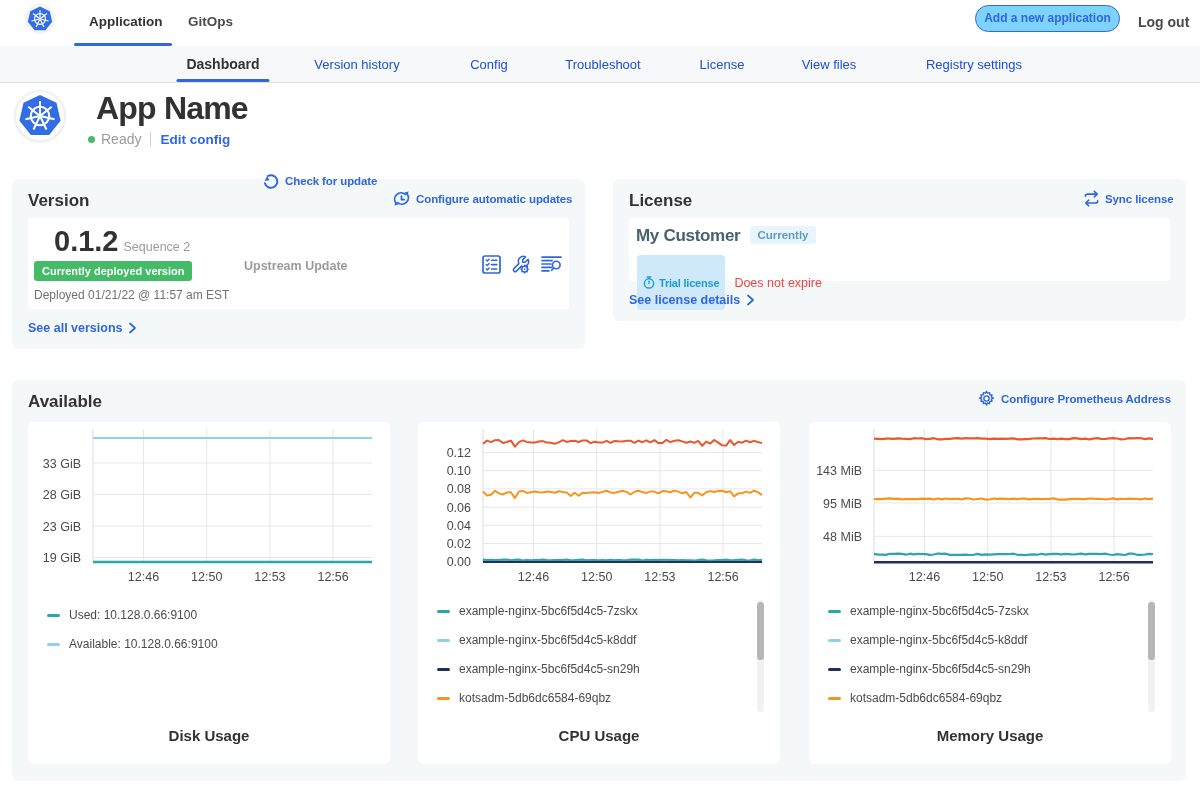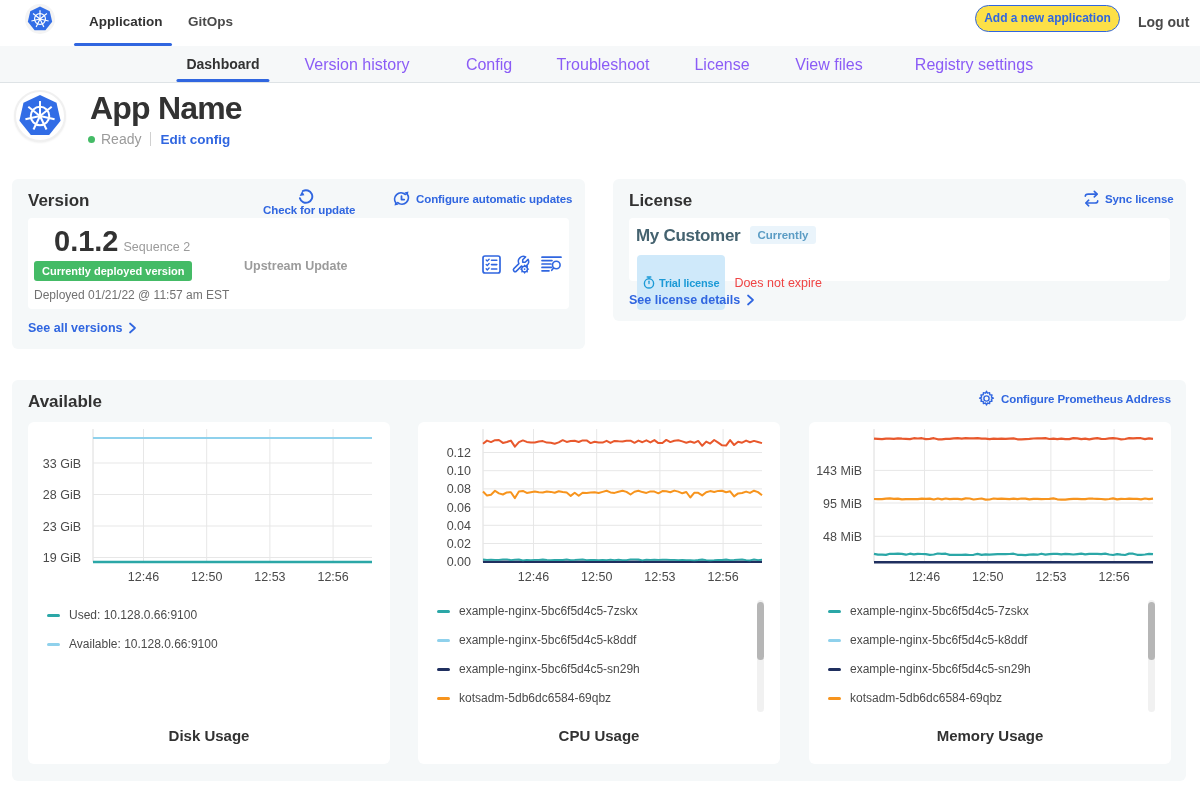--- a/index.html
+++ b/index.html
@@ -6,30 +6,30 @@
 body { font-family:"Liberation Sans", sans-serif; background:#fff; }
 #page { position:relative; width:1200px; height:796px; overflow:hidden; background:#fff; }
 .abs { position:absolute; }
 
 .topbar { position:absolute; left:0; top:0; width:1200px; height:46px; background:#fff; }
 .logo-circle { position:absolute; left:25px; top:4px; width:30px; height:30px; border-radius:50%; background:#f4f4f4; display:flex; align-items:center; justify-content:center; }
 .toptab { position:absolute; top:0; height:46px; line-height:44px; font-size:13.5px; font-weight:700; color:#323232; }
 .toptab.inactive { color:#4a4a4a; }
 .top-underline { position:absolute; left:74px; top:43px; width:98px; height:3px; background:#3066e0; border-radius:2px; }
 
-.addapp { position:absolute; left:975px; top:5px; width:145px; height:27px; border:1px solid #3066e0; border-radius:14px; color:#3066e0; font-size:12px; font-weight:700; text-align:center; line-height:25px; background:#fde047; }
+.addapp { position:absolute; left:975px; top:5px; width:145px; height:27px; border:1px solid #3066e0; border-radius:14px; color:#3066e0; font-size:12px; font-weight:700; text-align:center; line-height:25px; background:#7dd3fc; }
 .logout { position:absolute; left:1138px; top:14px; font-size:14px; font-weight:700; color:#4a4a4a; }
 
 .subnav { position:absolute; left:0; top:46px; width:1200px; height:37px; background:#f6f8f9; border-bottom:1px solid #dee3e6; }
-.subtab { position:absolute; top:0; height:36px; line-height:37px; font-size:16px; color:#8b5cf6; transform:translateX(-50%); white-space:nowrap; }
+.subtab { position:absolute; top:0; height:36px; line-height:37px; font-size:13px; color:#1d4ed8; transform:translateX(-50%); white-space:nowrap; }
 .subtab.active { color:#323232; font-weight:700; font-size:14px; }
 .subtab.active::after { content:""; position:absolute; left:-10px; right:-10px; bottom:0; height:3px; background:#3066e0; border-radius:2px; }
 
 .apphead-circle { position:absolute; left:14px; top:90px; width:52px; height:52px; border-radius:50%; background:#fff; border:2px solid #f0f0f0; display:flex; align-items:center; justify-content:center; box-shadow:0 1px 2px rgba(0,0,0,.06); }
-.appname { position:absolute; left:90px; top:90px; font-size:32px; font-weight:700; color:#323232; letter-spacing:-0.8px; }
+.appname { position:absolute; left:96px; top:90px; font-size:32px; font-weight:700; color:#323232; letter-spacing:-0.8px; }
 .ready-row { position:absolute; left:88px; top:132px; height:14px; display:flex; align-items:center; font-size:14px; color:#9b9b9b; }
 .ready-dot { width:7px; height:7px; border-radius:50%; background:#44bb66; margin-right:6px; }
 .ready-sep { width:1px; height:14px; background:#d0d0d0; margin:0 9px; }
 .editcfg { color:#3066e0; font-weight:700; font-size:13.5px; }
 
 .card { position:absolute; background:#f5f8f9; border-radius:6px; }
 .card-title { position:absolute; font-size:17px; font-weight:700; color:#323232; }
 .whitebox { position:absolute; background:#fff; border-radius:4px; }
 .linkrow { position:absolute; display:flex; align-items:center; font-size:12.5px; font-weight:700; color:#3066e0; }
 .icon-link { display:flex; align-items:center; font-size:11.5px; font-weight:700; color:#3066e0; letter-spacing:-0.1px; }
@@ -107,21 +107,21 @@
   <div class="appname">App Name</div>
   <div class="ready-row">
     <span class="ready-dot"></span>
       <span>Ready</span>
     <span class="ready-sep"></span>
     <span class="editcfg">Edit config</span>
   </div>
 
   <div class="card" style="left:12px; top:179px; width:573px; height:170px;"></div>
   <div class="card-title" style="left:28px; top:191px;">Version</div>
-  <div class="icon-link abs" style="left:263px; top:188px;flex-direction:column;">
+  <div class="icon-link abs" style="left:263px; top:173px;">
       <svg width="16" height="16" viewBox="0 0 16 16" fill="none">
 <path d="M4.85 3.04 A6.3 6.3 0 1 1 1.91 10.13" stroke="#3066e0" stroke-width="1.9" fill="none" stroke-linecap="round"></path>
 <polygon points="1.6,8.0 6.4,7.2 4.2,3.0" fill="#3066e0"></polygon>
 </svg>
       <span>Check for update</span>
     </div>
   <div class="icon-link abs" style="left:393px; top:190px;">
       <svg width="17" height="17" viewBox="0 0 17 17" fill="none">
 <path d="M3.0 13.2 A6.4 6.4 0 0 1 12.2 4.4" stroke="#3066e0" stroke-width="1.8" fill="none" stroke-linecap="round"></path>
 <path d="M14.0 3.8 A6.4 6.4 0 0 1 4.8 12.6" stroke="#3066e0" stroke-width="1.8" fill="none" stroke-linecap="round"></path>

